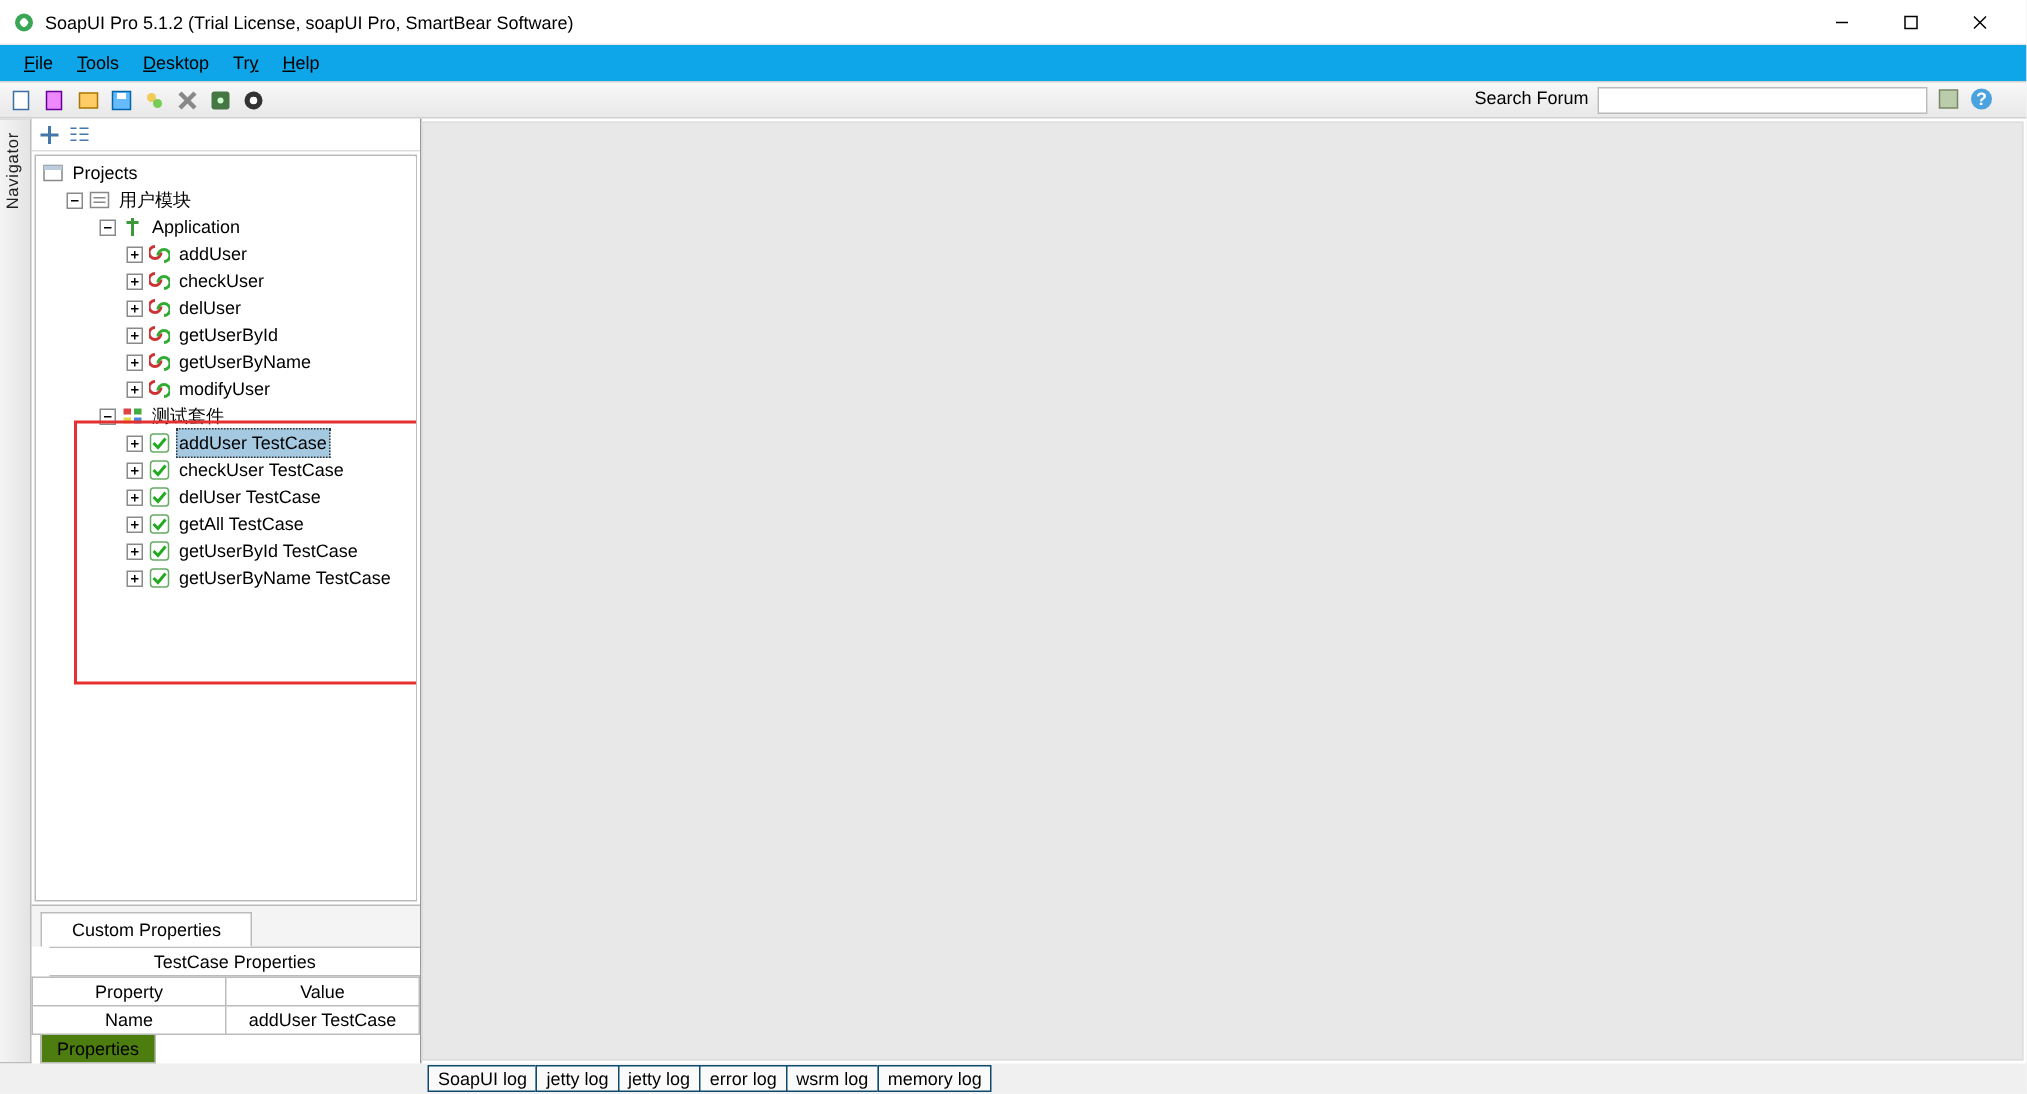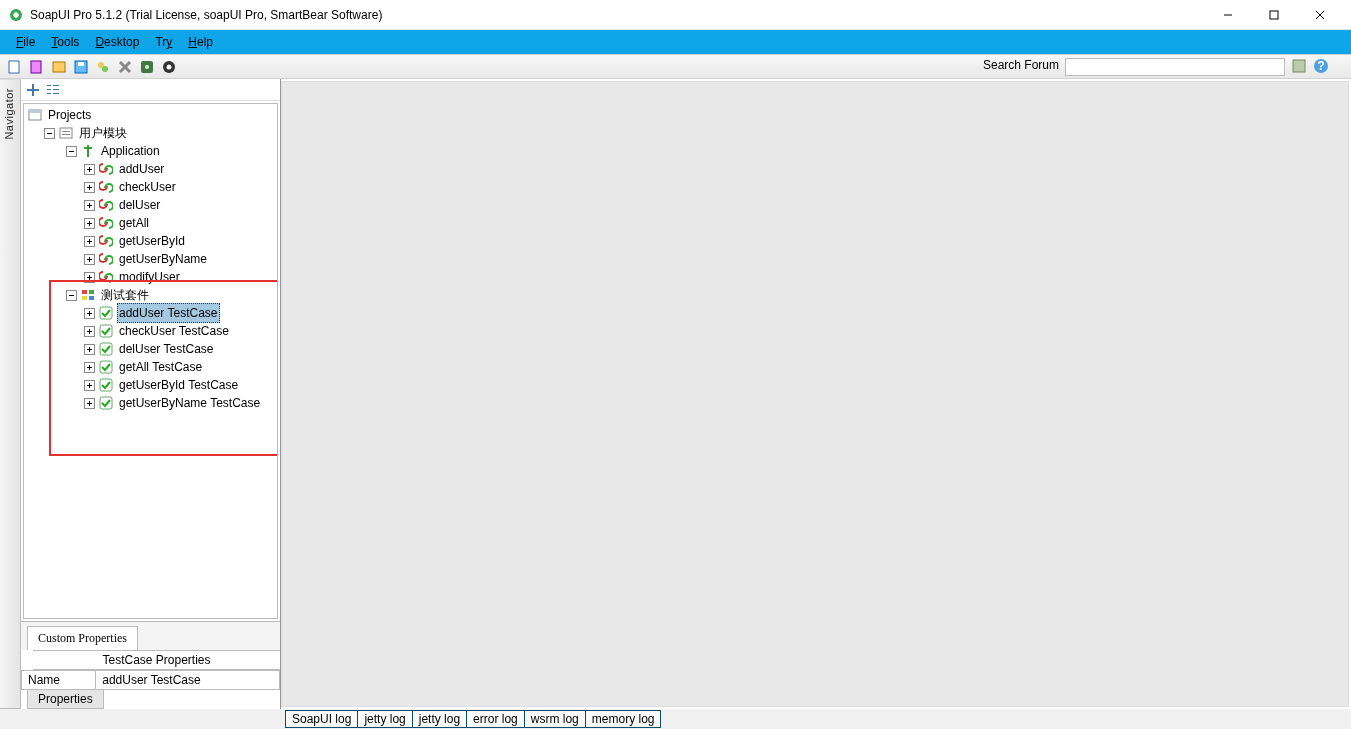--- a/index.html
+++ b/index.html
@@ -52,26 +52,26 @@
 
 .ind0 { padding-left:2px; }
 .ind1 { padding-left:18px; }
 .ind2 { padding-left:40px; }
 .ind3 { padding-left:58px; }
 .ind4 { padding-left:58px; }
 
 
 .props { border-top:1px solid #bbb; }
 .props .tabhdr { display:flex; background:#f4f4f4; }
-.props .tabhdr .tab { padding:4px 10px; border:1px solid #bbb; border-bottom:none; background:#fff; margin:4px 0 0 6px; font-size:12px;font-family:Liberation Serif, serif; }
+.props .tabhdr .tab { padding:4px 20px; border:1px solid #bbb; border-bottom:none; background:#fff; margin:4px 0 0 6px; font-size:12px; }
 .props .panel-title { border:1px solid #bbb; border-left:none; border-right:none; text-align:center; padding:2px 0; background:#fff;margin-left:12px; }
 .props table { width:100%; border-collapse:collapse; }
 .props th, .props td { border:1px solid #bbb; padding:2px 6px; font-weight:normal; text-align:center; background:#fff; }
-.props td { text-align:left; }
-.props .bottom-tab { display:inline-block; padding:2px 10px; border:1px solid #bbb; border-top:none; margin-left:6px; background:#e5e5e5; }
+.props td { text-align:center; }
+.props .bottom-tab { display:inline-block; padding:2px 10px; border:1px solid #bbb; border-top:none; margin-left:6px; background:#4d7c0f; }
 
 
 .content { flex:1; background:#e8e8e8; border:1px solid #ddd; margin:2px 2px 2px 0; }
 
 
 .statusbar { position:absolute; bottom:0; left:0; right:0; height:20px; background:#f0f0f0; display:flex; align-items:center; padding-left:285px; }
 .statusbar .log-tab { border:1px solid #0c4a6e; padding:1px 6px; margin-right:-1px; background:#fafafa; font-size:12px; }
 
 
 .svg-ic { display:block; }
@@ -260,30 +260,20 @@
               <span class="lbl">delUser</span>
             </div>
             <div class="tree-row ind3">
               <span class="tw plus"></span>
               <span class="ic">
                 <svg width="14" height="14" viewBox="0 0 14 14">
                   <path d="M4 2a4 4 0 1 0 4 4" fill="none" stroke="#c33" stroke-width="2"></path>
                   <path d="M10 12a4 4 0 1 0-4-4" fill="none" stroke="#3a3" stroke-width="2"></path>
                 </svg>
               </span>
-              <span class="lbl">getAll</span>
-            </div>
-            <div class="tree-row ind3">
-              <span class="tw plus"></span>
-              <span class="ic">
-                <svg width="14" height="14" viewBox="0 0 14 14">
-                  <path d="M4 2a4 4 0 1 0 4 4" fill="none" stroke="#c33" stroke-width="2"></path>
-                  <path d="M10 12a4 4 0 1 0-4-4" fill="none" stroke="#3a3" stroke-width="2"></path>
-                </svg>
-              </span>
               <span class="lbl">getUserById</span>
             </div>
             <div class="tree-row ind3">
               <span class="tw plus"></span>
               <span class="ic">
                 <svg width="14" height="14" viewBox="0 0 14 14">
                   <path d="M4 2a4 4 0 1 0 4 4" fill="none" stroke="#c33" stroke-width="2"></path>
                   <path d="M10 12a4 4 0 1 0-4-4" fill="none" stroke="#3a3" stroke-width="2"></path>
                 </svg>
               </span>
@@ -379,20 +369,24 @@
       <div class="red-box"></div>
     </div>
 
     <div class="props">
       <div class="tabhdr">
         <div class="tab">Custom Properties</div>
       </div>
       <div class="panel-title">TestCase Properties</div>
       <table>
         <tbody>
+            <tr>
+          <th style="width:50%">Property</th>
+          <th style="width:50%">Value</th>
+        </tr>
         <tr>
           <td>Name</td>
           <td>addUser TestCase</td>
         </tr>
       </tbody>
         </table>
       <div class="tab bottom-tab">Properties</div>
     </div>
   </div>
 

